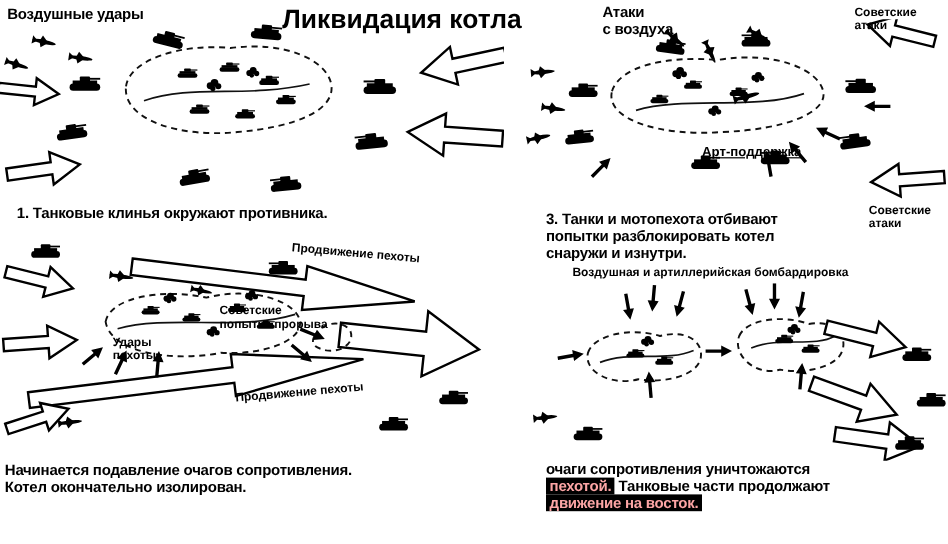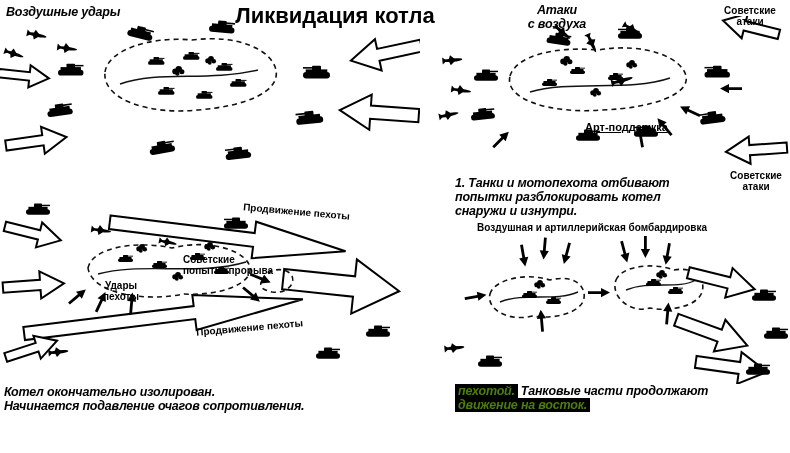--- a/index.html
+++ b/index.html
@@ -1,24 +1,24 @@
 <!DOCTYPE html>
 <html><head>
 <meta charset="utf-8">
 <style>
   html,body{margin:0;padding:0;background:#fff;}
   .stage{position:relative;width:790px;height:453px;background:#fff;overflow:hidden;
          font-family:"Liberation Sans",sans-serif;color:#000;}
   .lbl{position:absolute;font-weight:700;white-space:nowrap;line-height:1.1;}
   .title{font-size:22px;text-align:center;}
-  .cap{font-size:12.5px;letter-spacing:-0.2px;font-style:italic;}
+  .cap{font-size:12.5px;letter-spacing:-0.2px;}
   .small{font-size:10px;}
   .mid{font-size:11px;text-decoration:underline;}
-  .center{text-align:center;}
-  .inv{background:#000;color:#4d7c0f;padding:0 3px;margin-right:3px;}
+  .center{}
+  .inv{background:#000;color:#fca5a5;padding:0 3px;margin-right:3px;}
   svg.panel{position:absolute;}
   .pocket{fill:none;stroke:#111;stroke-width:1.6;stroke-dasharray:5 4;}
   .thin{fill:none;stroke:#111;stroke-width:1.4;}
   .hollow{fill:#fff;stroke:#000;}
   .solid{fill:#000;}
   .unit{fill:#000;}
 </style>
 </head>
 <body>
 
@@ -205,57 +205,59 @@
       <use href="#tank" class="unit" transform="translate(334,90) scale(0.8)"></use>
       <use href="#tank" class="unit" transform="translate(316,126) scale(0.8)"></use>
       <use href="#plane" class="unit" transform="translate(14,108) rotate(-6)"></use>
       <use href="#tank" class="unit" transform="translate(48,118) scale(0.8)"></use>
     </g>
   </svg>
 
   <div class="lbl title" style="left:225px;top:4px;width:220px">Ликвидация котла</div>
 
   <div class="lbl cap" style="left:6px;top:6px">Воздушные удары</div>
+  <div class="lbl cap" style="left:14px;top:172px">1. Танковые клинья окружают противника.</div>
 
   <div class="lbl cap center" style="left:502px;top:4px;width:110px">
     <div>Атаки</div>
     <div>с воздуха</div>
   </div>
   <div class="lbl small center" style="left:712px;top:5px;width:76px">
     <div>Советские</div>
     <div>атаки</div>
   </div>
   <div class="lbl mid" style="left:585px;top:121px">Арт-поддержка</div>
   <div class="lbl small center" style="left:724px;top:170px;width:64px">
     <div>Советские</div>
     <div>атаки</div>
   </div>
   <div class="lbl cap" style="left:455px;top:177px">
-    <div>1. Танки и мотопехота отбивают</div>
+    <div>3. Танки и мотопехота отбивают</div>
     <div>попытки разблокировать котел</div>
     <div>снаружи и изнутри.</div>
   </div>
 
   <div class="lbl small" style="left:243px;top:206px;transform:rotate(5deg)">Продвижение пехоты</div>
   <div class="lbl small" style="left:183px;top:254px">
     <div>Советские</div>
     <div>попытки прорыва</div>
   </div>
   <div class="lbl small center" style="left:94px;top:280px;width:54px">
     <div>Удары</div>
     <div>пехоты</div>
   </div>
   <div class="lbl small" style="left:196px;top:322px;transform:rotate(-5deg)">Продвижение пехоты</div>
   <div class="lbl cap" style="left:4px;top:386px">
+    <div>Начинается подавление очагов сопротивления.</div>
     <div>Котел окончательно изолирован.</div>
-    <div>Начинается подавление очагов сопротивления.</div>
   </div>
 
   <div class="lbl" style="left:477px;top:222px;font-size:10px">Воздушная и артиллерийская бомбардировка</div>
   <div class="lbl cap" style="left:455px;top:385px">
+    <div>очаги сопротивления уничтожаются</div>
     <div>
       <span class="inv">пехотой.</span><span>Танковые части продолжают</span>
     </div>
     <div>
       <span class="inv">движение на восток.</span>
     </div>
   </div>
 
 </div>
 

